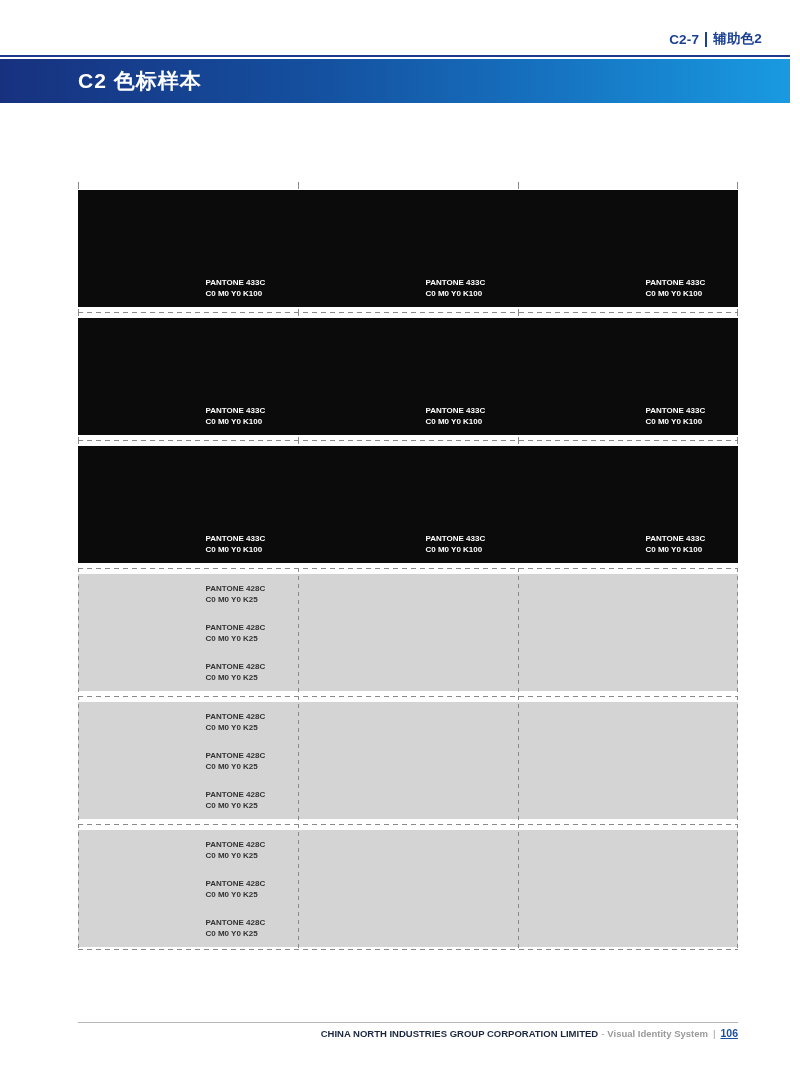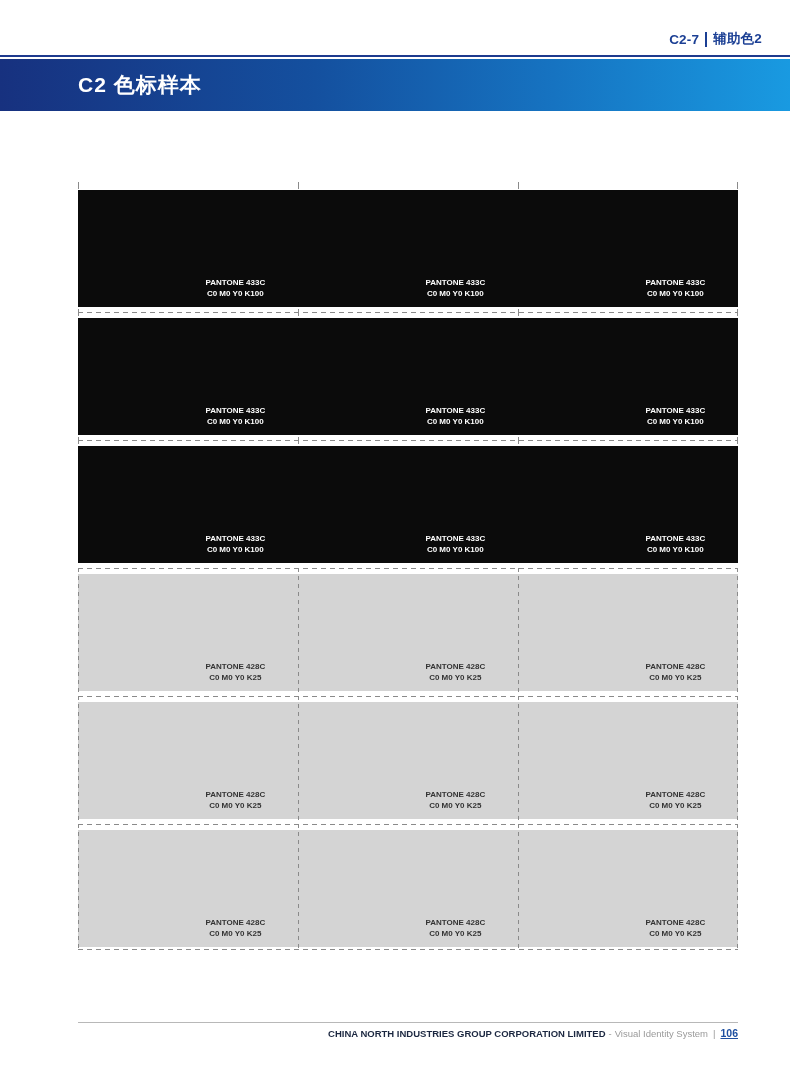--- a/index.html
+++ b/index.html
@@ -12,35 +12,35 @@
   .header-meta {
     position:absolute; top:30px; right:38px;
     display:flex; align-items:center;
     color:#1b3f94; font-size:13.5px; font-weight:bold; letter-spacing:.2px;
   }
   .header-meta .vbar { width:2px; height:15px; background:#1b3f94; margin:0 6px; }
 
   
   .top-rule { position:absolute; left:0; top:55px; width:790px; height:2px; background:#1e3a8e; }
   .title-bar {
-    position:absolute; left:0; top:59px; width:790px; height:52px;
+    position:absolute; left:0; top:59px; width:790px; height:44px;
     background:linear-gradient(90deg,#17317f 0%,#14509f 40%,#1673c1 70%,#199ae1 100%);
     display:flex; align-items:center;
   }
   .title-bar .title { color:#ffffff; font-weight:bold; font-size:21px; margin-left:78px; letter-spacing:1px; }
 
   
   .grid { position:absolute; left:78px; top:190px; width:660px; }
   .swatch-row { position:relative; height:117px; display:flex; }
   .swatch-row.black { background:#0b0b0b; }
-  .swatch-row.gray  { background:#d4d4d4; }
+  .swatch-row.gray  { background:#d4d4d4;flex-direction:column; }
   .cell { position:relative; width:220px; height:100%; }
   .label {
     position:absolute; left:71.5%; bottom:8px; transform:translateX(-50%);
-    text-align:center; font-size:8px; line-height:10.5px; font-weight:bold; white-space:nowrap;
+    font-size:8px; line-height:10.5px; font-weight:bold; white-space:nowrap;
   }
   .swatch-row.black .label { color:#ffffff; }
   .swatch-row.gray  .label { color:#333333; }
 
   
   .gap { position:relative; height:11px; }
   .dash-h {
     position:absolute; left:0; right:0; top:5px; height:1px;
     background:repeating-linear-gradient(90deg,#8a8a8a 0 5px,transparent 5px 9px);
   }
@@ -60,21 +60,21 @@
   .bottom-gap .dash-h { top:2px; }
 
   
   .footer-rule { position:absolute; left:78px; top:1022px; width:660px; height:1px; background:#b8b8b8; }
   .footer-text {
     position:absolute; top:1027px; right:62px;
     display:flex; align-items:baseline; white-space:pre;
     font-size:9.5px; color:#9a9a9a;
   }
   .footer-text .company { color:#1b2740; font-weight:bold; }
-  .footer-text .sysname { color:#9a9a9a; }
+  .footer-text .sysname { color:#9a9a9a;font-weight:bold; }
   .footer-text .sep { color:#9a9a9a; margin:0 5px; }
   .footer-text .dash { color:#9a9a9a; margin:0 3px; }
   .footer-text .pageno { color:#1d4fa1; font-weight:bold; font-size:10.5px;text-decoration:underline; }
 </style>
 </head>
 <body>
 
 <div class="page">
 
   <div class="header-meta">

